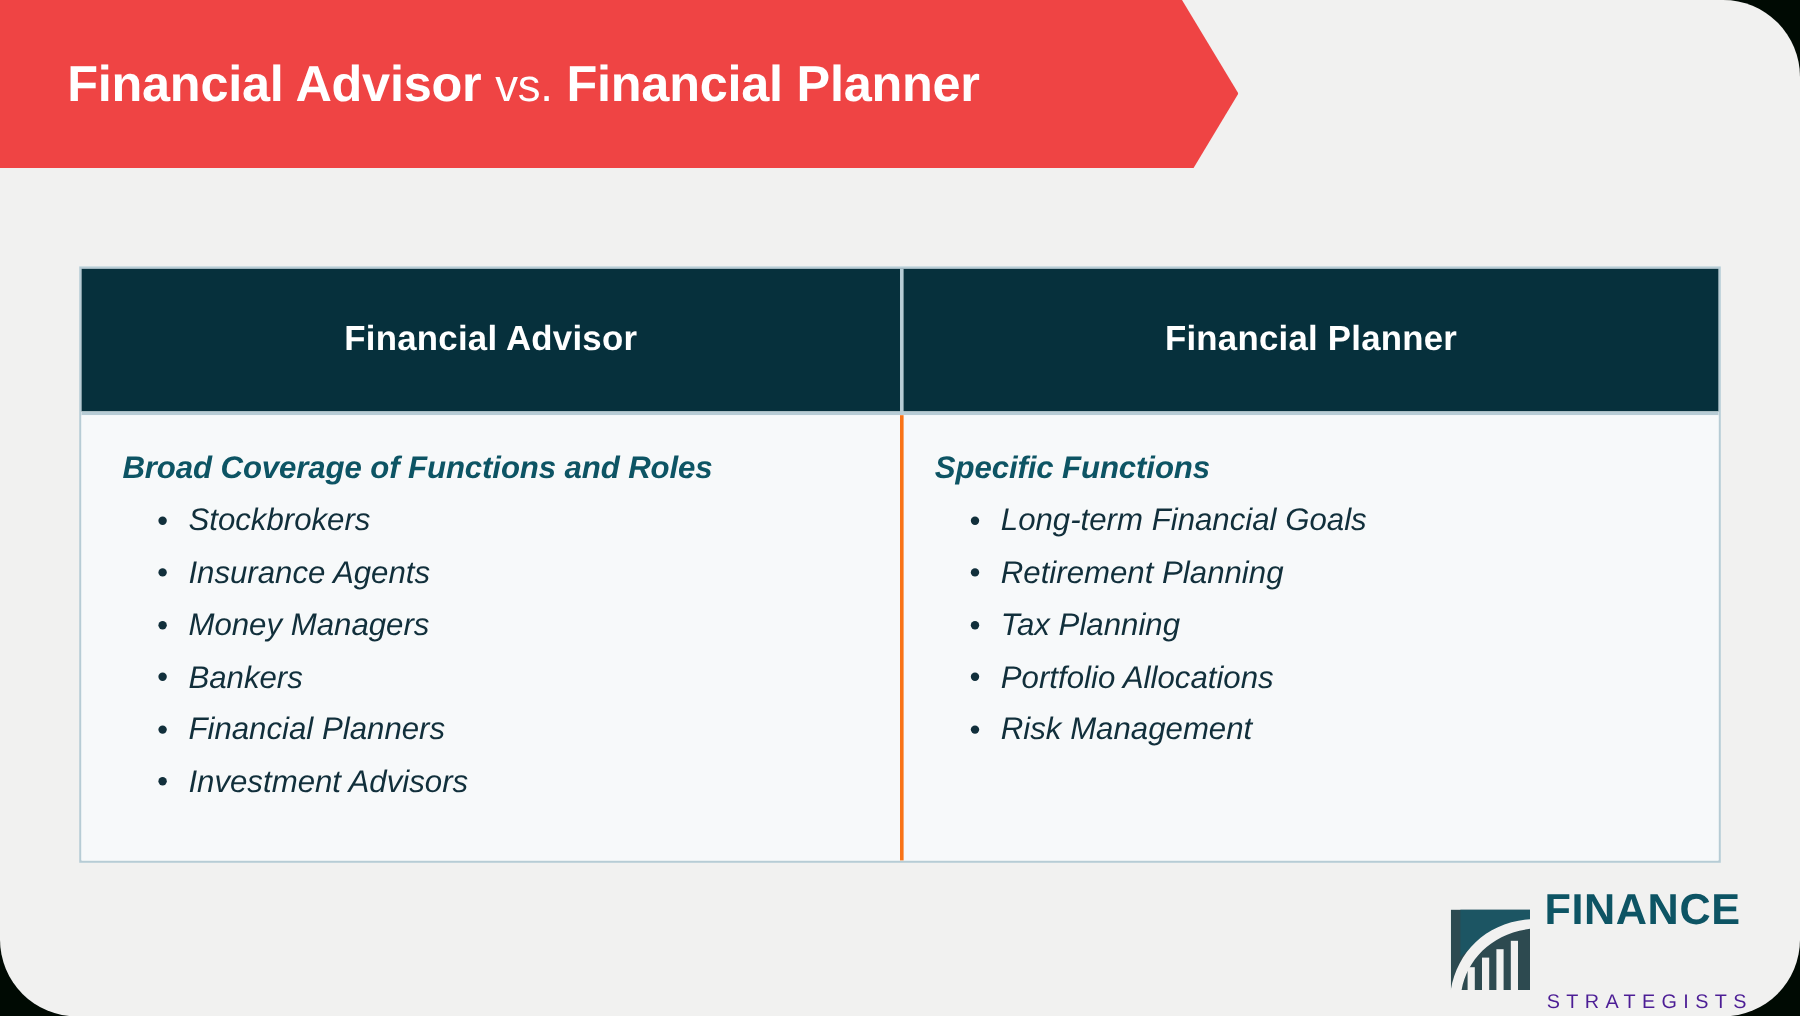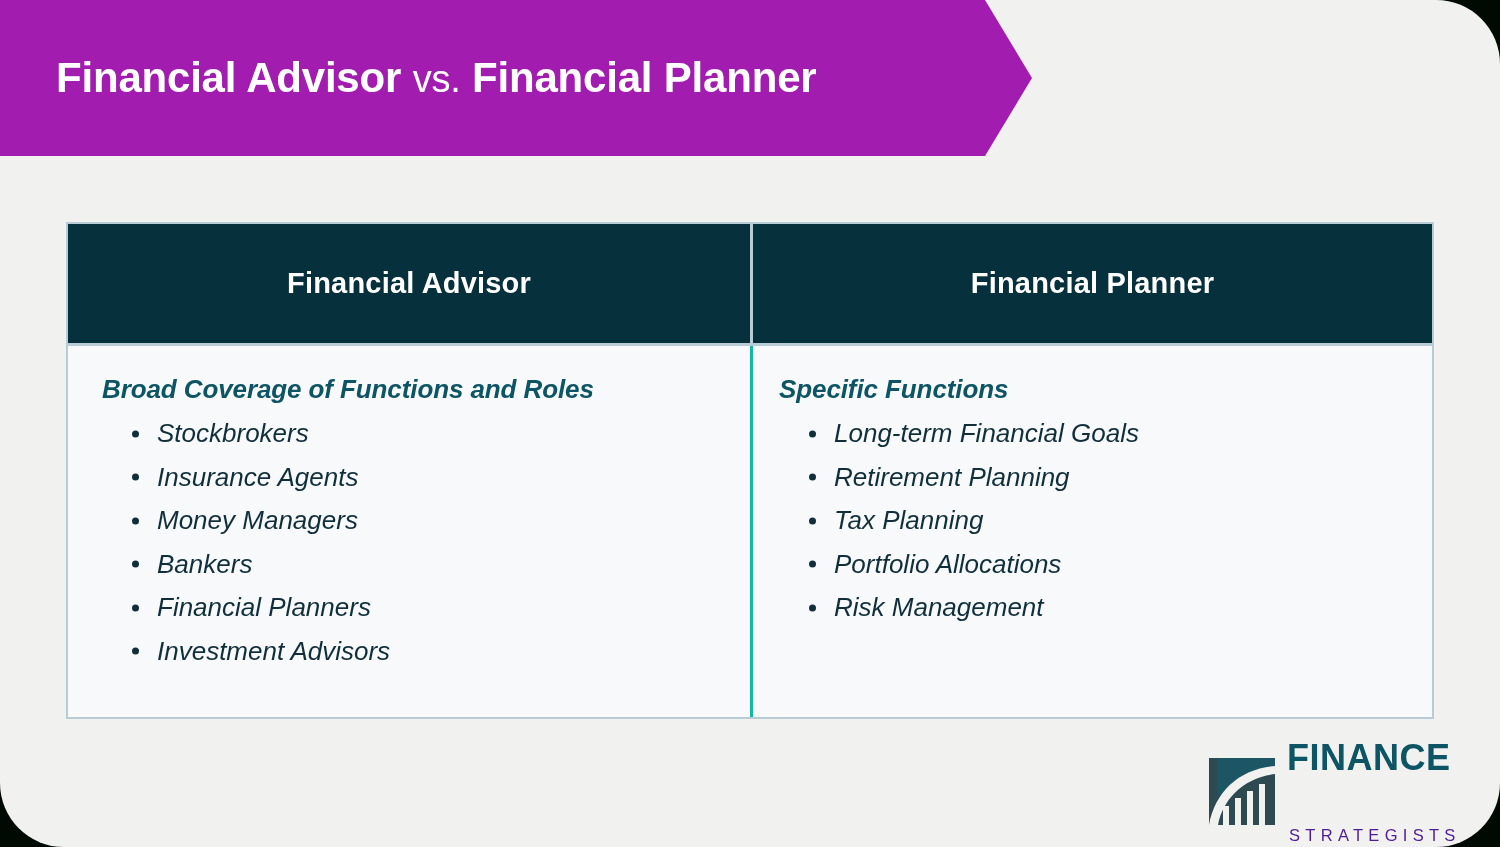--- a/index.html
+++ b/index.html
@@ -29,22 +29,22 @@
     border-bottom-left-radius: 64px;
     overflow: hidden;
   }
 
   
   #banner {
     position: absolute;
     left: 0;
     top: 0;
     width: 1032px;
-    height: 156px;
-    background: #a21caf;
+    height: 140px;
+    background: #ef4444;
     clip-path: polygon(0 0, 985px 0, 1032px 78px, 985px 156px, 0 156px);
     display: flex;
     align-items: center;
   }
 
   #banner-title {
     margin-left: 56px;
     color: #ffffff;
     font-size: 42px;
     font-weight: bold;
@@ -103,21 +103,21 @@
   }
 
   .body-cell {
     flex: 1 1 50%;
     padding: 28px 30px 20px 34px;
     background: #f7f9fa;
     font-style: italic;
   }
 
   .body-cell + .body-cell {
-    border-left: 3px solid #14b8a6;
+    border-left: 3px solid #f97316;
     padding-left: 26px;
   }
 
   .cell-heading {
     color: #0d5464;
     font-size: 26px;
     font-weight: bold;
     margin-bottom: 7px;
     letter-spacing: -0.1px;
   }

